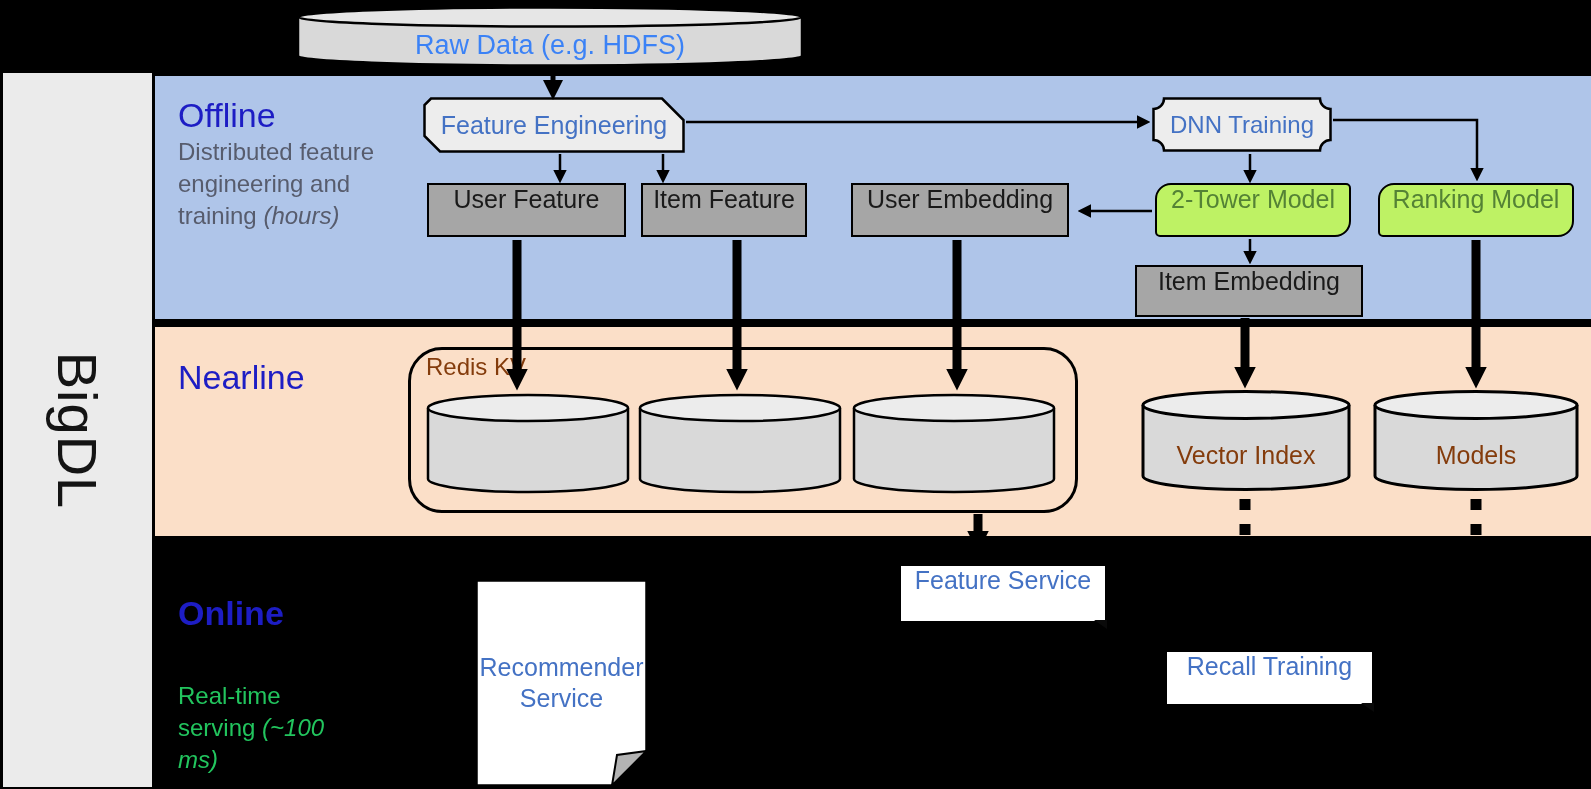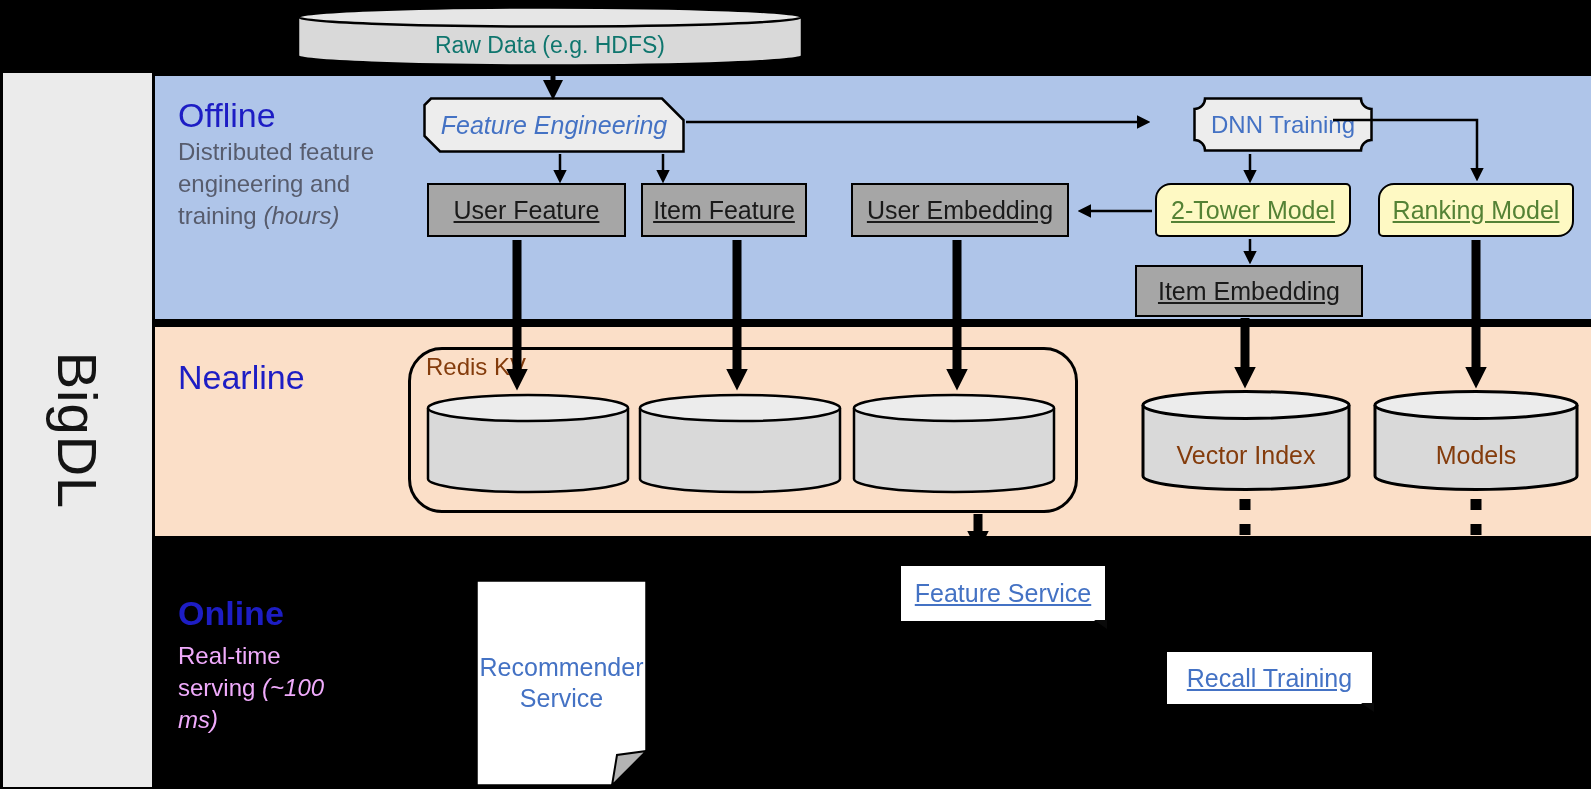--- a/index.html
+++ b/index.html
@@ -11,25 +11,25 @@
   
   .band-offline{left:155px;top:76px;width:1436px;height:243px;background:#afc5e9;}
   .band-nearline{left:155px;top:327px;width:1436px;height:209px;background:#fbdfc8;}
   
   .sidebar{left:3px;top:73px;width:149px;height:714px;background:#ebebeb;display:flex;align-items:center;justify-content:center;}
   .sidebar .brand{transform:rotate(90deg);font-size:56px;color:#141414;letter-spacing:1px;white-space:nowrap;}
   
   .sec-title{font-size:34px;color:#1d1dc4;font-weight:500;}
   .sec-desc{font-size:24px;color:#575c6d;line-height:1.33;}
   .sec-desc .it{font-style:italic;}
-  .online-desc{color:#f0abfc;}
+  .online-desc{color:#22c55e;margin-top:40px;}
   
-  .node{display:flex;align-items:center;justify-content:center;text-align:center;box-sizing:border-box;text-decoration:underline;}
+  .node{display:flex;justify-content:center;text-align:center;box-sizing:border-box;}
   .graybox{background:#a6a6a6;border:2.5px solid #000;color:#1a1a1a;font-size:25px;}
-  .roundbox{background:#fef9c3;border:2.5px solid #000;border-radius:16px 5px 16px 5px;color:#548235;font-size:25px;}
+  .roundbox{background:#bef264;border:2.5px solid #000;border-radius:16px 5px 16px 5px;color:#548235;font-size:25px;}
   .servicebox{background:#ffffff;color:#4472c4;font-size:25px;margin-left:24px;}
   .servicebox .foldmark{position:absolute;right:-2px;bottom:-8px;width:0;height:0;
     border-left:13px solid transparent;border-top:9px solid #0a0a0a;}
   .shape-label{position:absolute;left:0;top:0;width:100%;height:100%;display:flex;align-items:center;justify-content:center;text-align:center;}
   .blue-label{color:#4472c4;font-size:25px;}
   .brown{color:#843c0c;}
   .redis-label{font-size:24px;}
   .cyl-label{font-size:25px;}
   .redis-container{left:408px;top:347px;width:670px;height:166px;border:3px solid #000;border-radius:34px;box-sizing:border-box;}
   svg{display:block;}
@@ -60,31 +60,31 @@
   <div class="abs sec-desc online-desc" style="left:178px;top:640px;width:150px;">
     <span>Real-time serving</span>
     <span class="it">(~100 ms)</span>
   </div>
 
   <div class="abs z2" style="left:295px;top:6px;width:510px;height:62px;">
     <svg width="510" height="62" viewBox="0 0 510 62">
       <path d="M3,11 V50 A252,9.5 0 0 0 507,50 V11" fill="#d9d9d9" stroke="#000" stroke-width="2.5"></path>
       <ellipse cx="255" cy="11" rx="252" ry="9.5" fill="#e6e6e6" stroke="#000" stroke-width="2.5"></ellipse>
     </svg>
-    <div class="shape-label" style="font-size:23px;color:#0f766e;padding-top:8px;">Raw Data (e.g. HDFS)</div>
+    <div class="shape-label" style="font-size:27px;color:#3b82f6;padding-top:8px;">Raw Data (e.g. HDFS)</div>
   </div>
 
-  <div class="abs z5" style="left:423px;top:97px;width:262px;height:56px;font-style:italic;">
+  <div class="abs z5" style="left:423px;top:97px;width:262px;height:56px;">
     <svg width="262" height="56" viewBox="0 0 262 56">
       <polygon points="8,1.5 239,1.5 260.5,23 260.5,54.5 17,54.5 1.5,39 1.5,8" fill="#ededed" stroke="#000" stroke-width="2.5"></polygon>
     </svg>
     <div class="shape-label blue-label">Feature Engineering</div>
   </div>
 
-  <div class="abs z5" style="left:1152px;top:97px;width:180px;height:55px;margin-left:41px;">
+  <div class="abs z5" style="left:1152px;top:97px;width:180px;height:55px;">
     <svg width="180" height="55" viewBox="0 0 180 55">
       <path d="M12,1.5 H168 A10.5,10.5 0 0 0 178.5,12 V43 A10.5,10.5 0 0 0 168,53.5 H12 A10.5,10.5 0 0 0 1.5,43 V12 A10.5,10.5 0 0 0 12,1.5 Z" fill="#ededed" stroke="#000" stroke-width="2.5"></path>
     </svg>
     <div class="shape-label blue-label" style="font-size:24px;">DNN Training</div>
   </div>
 
   <div class="abs z5 node graybox" style="left:427px;top:183px;width:199px;height:54px;">
     <span>User Feature</span>
   </div>
   <div class="abs z5 node graybox" style="left:641px;top:183px;width:166px;height:54px;">

